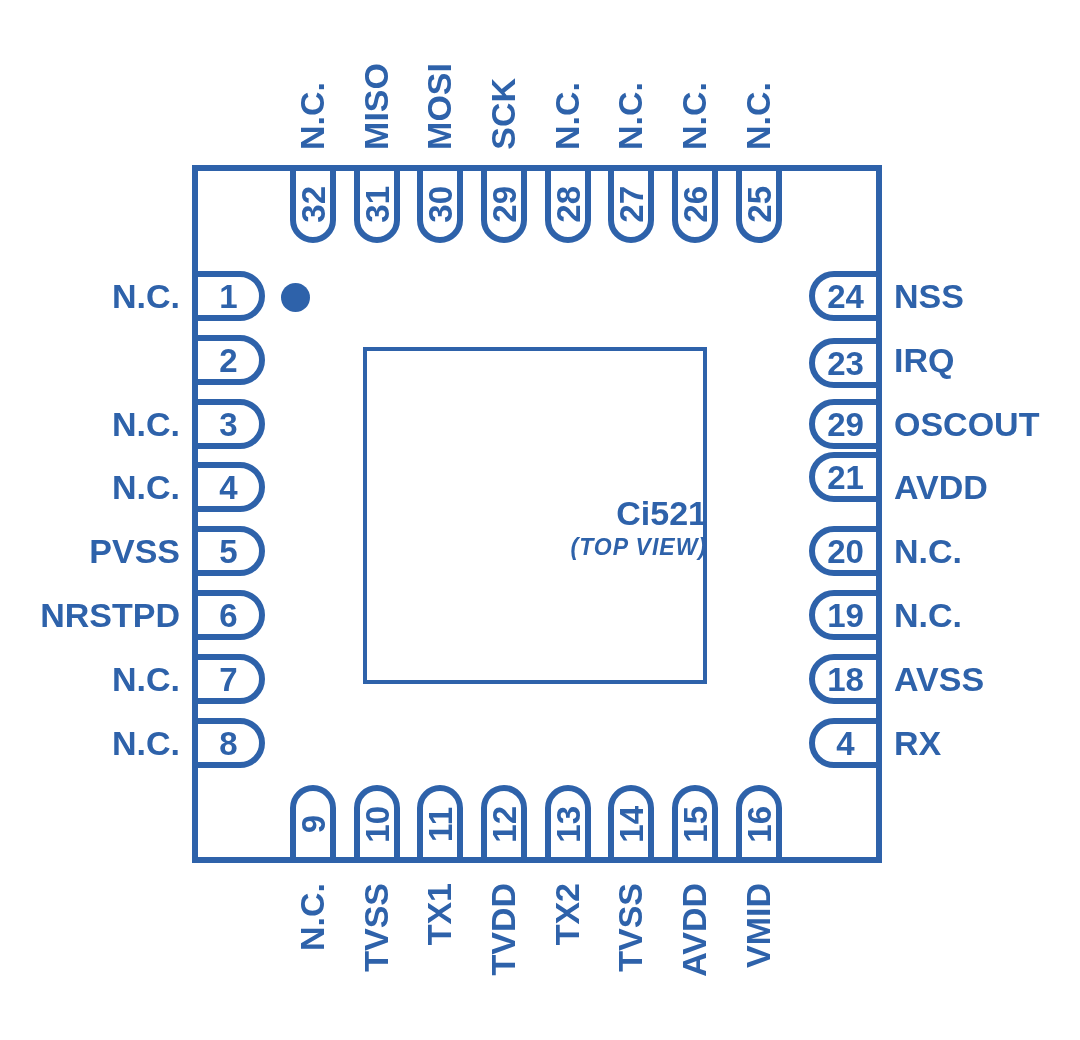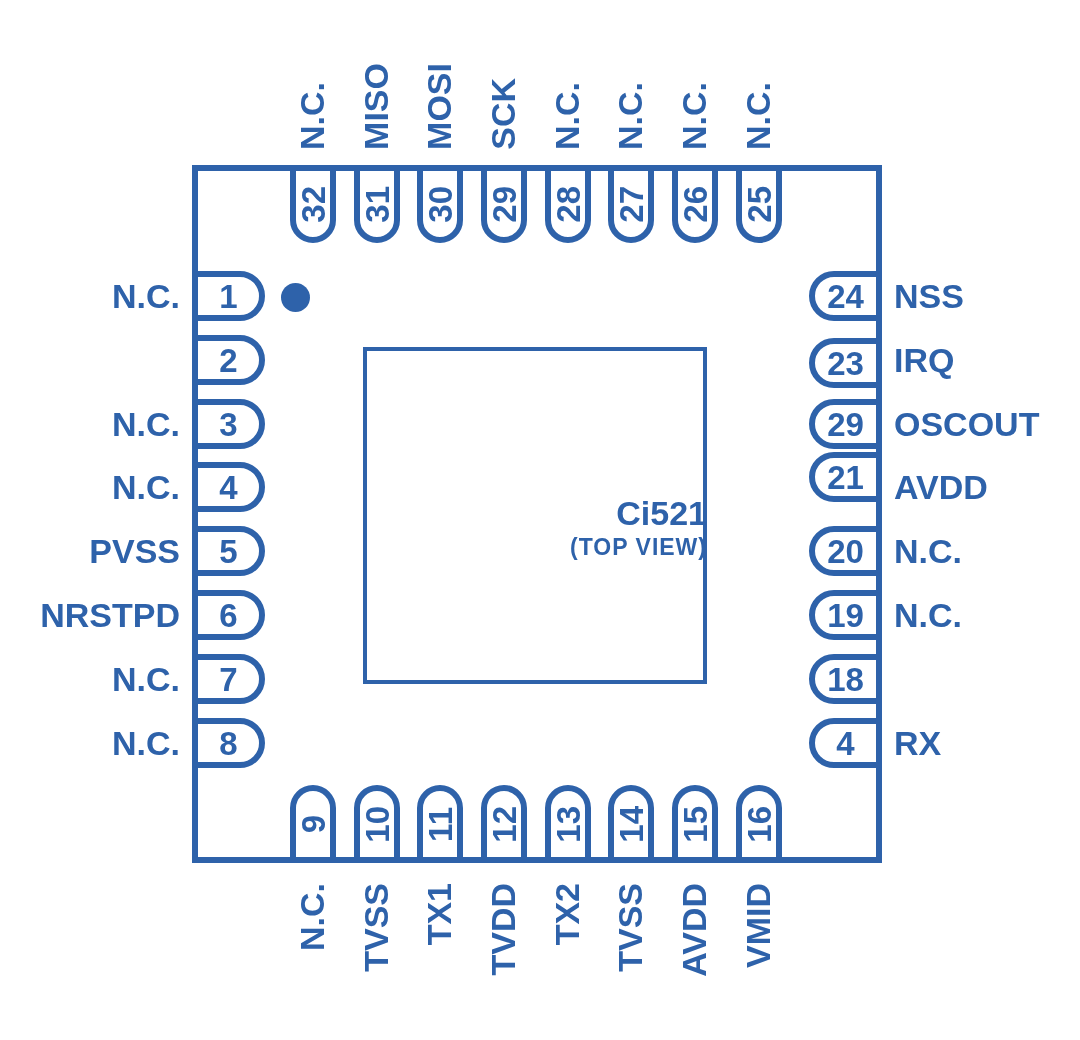--- a/index.html
+++ b/index.html
@@ -32,21 +32,21 @@
   .pb { top:785px;  border-radius:23px 23px 0 0; }
   .num { font-size:33px; line-height:1; white-space:nowrap; }
   .vtext { writing-mode:vertical-rl; transform:rotate(180deg); text-orientation:mixed; }
   .lbl { position:absolute; font-size:34px; white-space:nowrap; }
   .lbl-left  { left:0;     width:180px; text-align:right; height:40px; line-height:40px; }
   .lbl-right { left:894px; width:186px; text-align:left;  height:40px; line-height:40px; }
   .lbl-top    { bottom:890px; line-height:1.1; }
   .lbl-bottom { top:883px;    line-height:1.1; }
   .title-block { position:absolute; left:363px; top:482px; width:344px; text-align:right;margin-top:12px; }
   .chip-title    { font-size:34px; line-height:38px; }
-  .chip-subtitle { font-size:23px; line-height:30px; letter-spacing:1px; }
+  .chip-subtitle { font-size:23px; line-height:30px; letter-spacing:1px;font-style:italic; }
 </style>
 </head>
 <body>
 
 <div class="stage">
 
   <div class="chip-body"></div>
 
   <div class="die-outline"></div>
   <div class="title-block">
@@ -113,20 +113,21 @@
   <div class="pin pin-h pr" style="top:718px">
       <span class="num">4</span>
     </div>
 
   <div class="lbl lbl-right" style="top:340px">IRQ</div>
   <div class="lbl lbl-right" style="top:276px">NSS</div>
   <div class="lbl lbl-right" style="top:404px">OSCOUT</div>
   <div class="lbl lbl-right" style="top:467px">AVDD</div>
   <div class="lbl lbl-right" style="top:531px">N.C.</div>
   <div class="lbl lbl-right" style="top:595px">N.C.</div>
+  <div class="lbl lbl-right" style="top:659px">AVSS</div>
   <div class="lbl lbl-right" style="top:723px">RX</div>
 
   <div class="pin pin-v pt" style="left:290px">
       <span class="num vtext">32</span>
     </div>
   <div class="pin pin-v pt" style="left:354px">
       <span class="num vtext">31</span>
     </div>
   <div class="pin pin-v pt" style="left:417px">
       <span class="num vtext">30</span>

